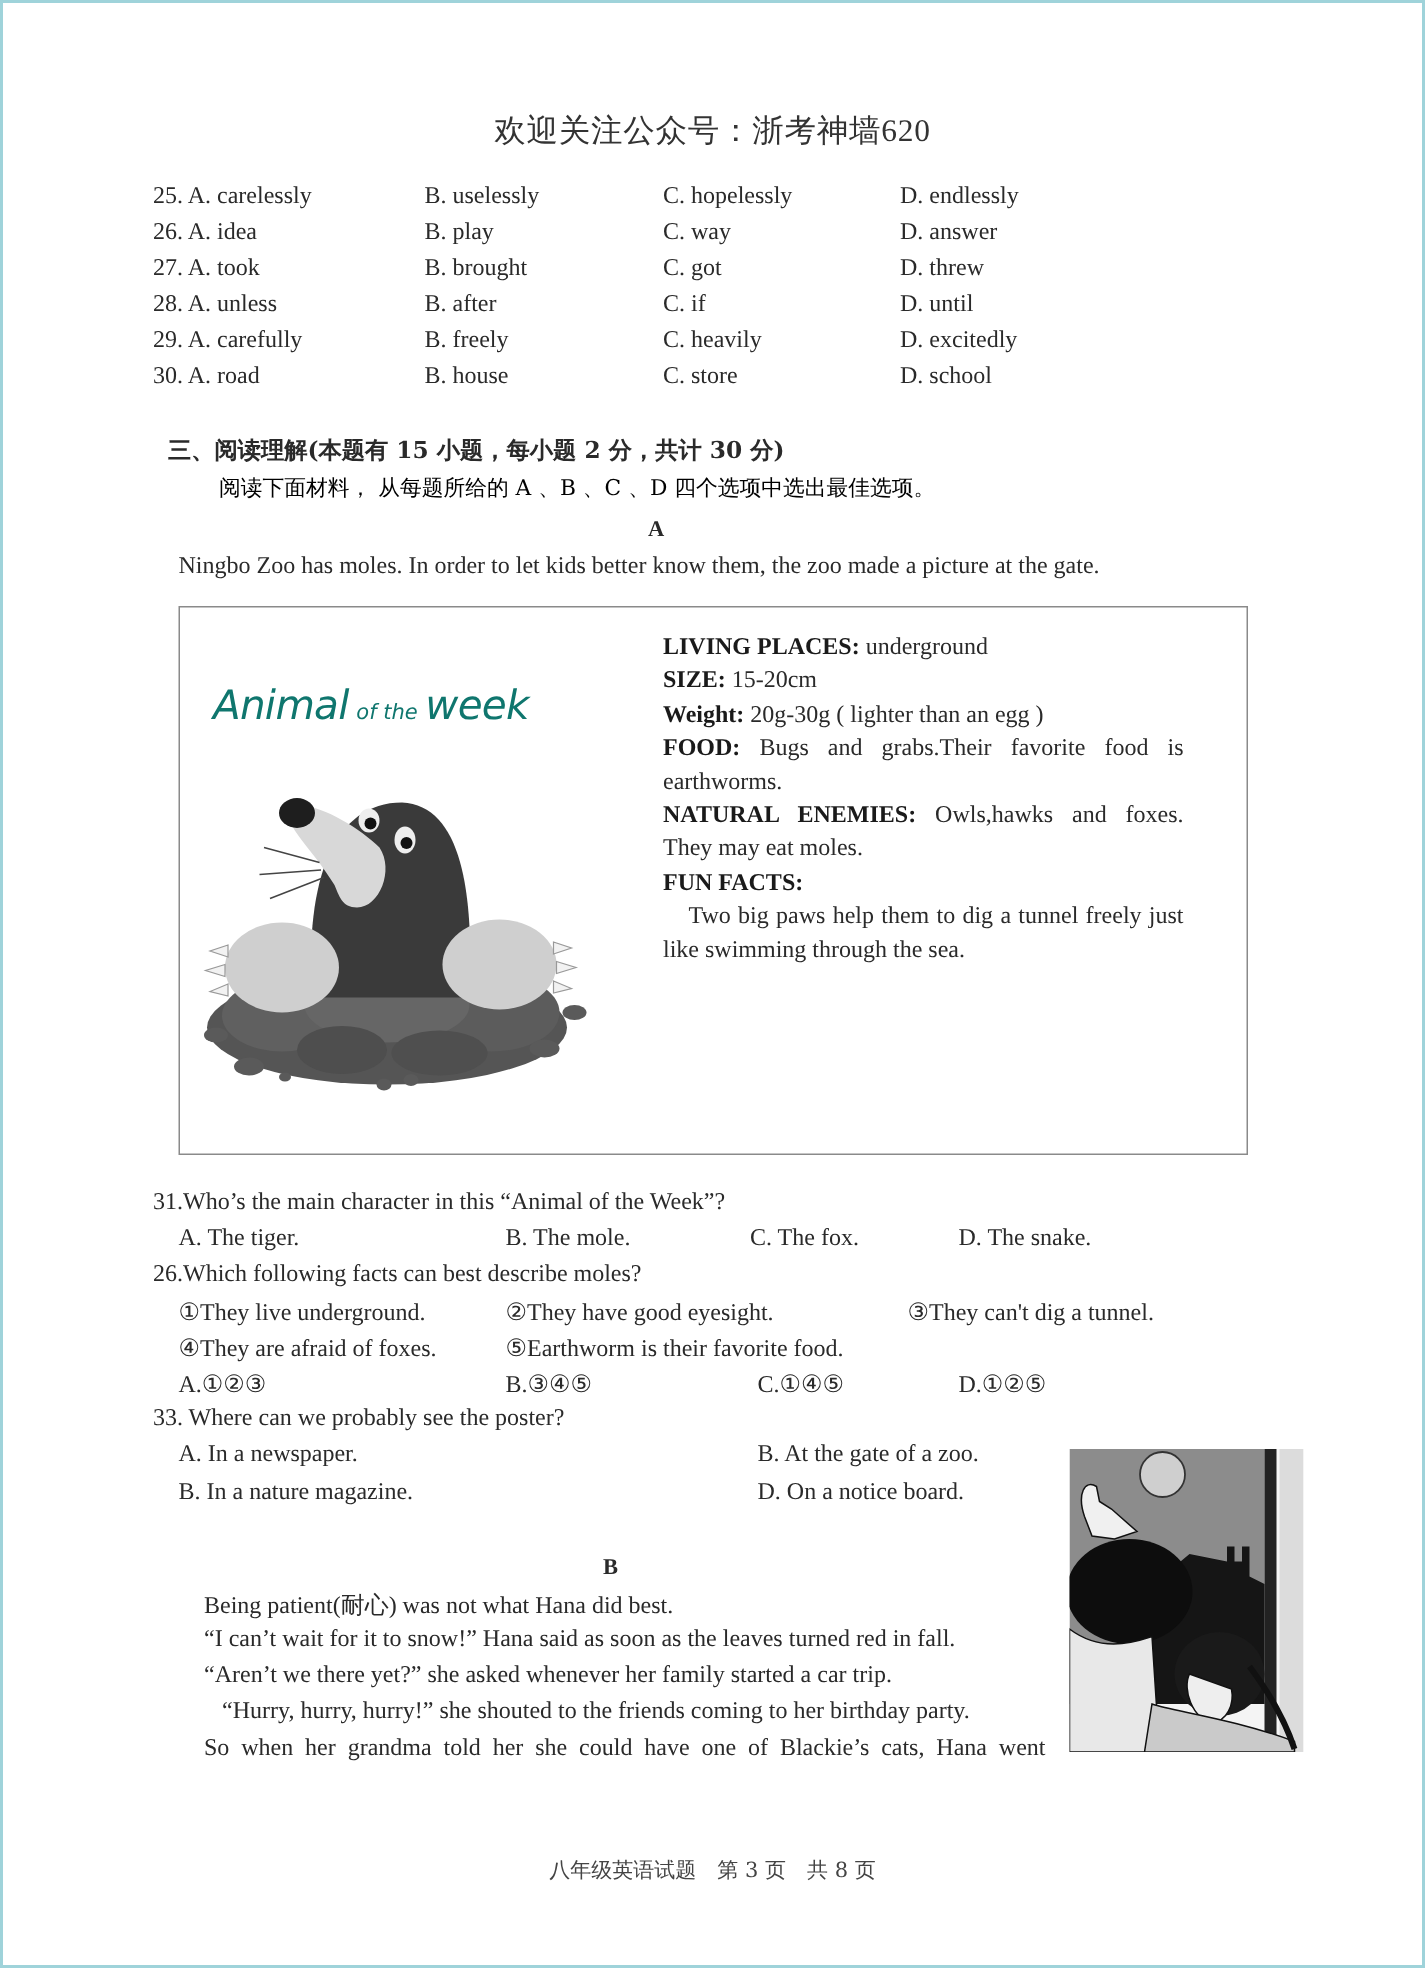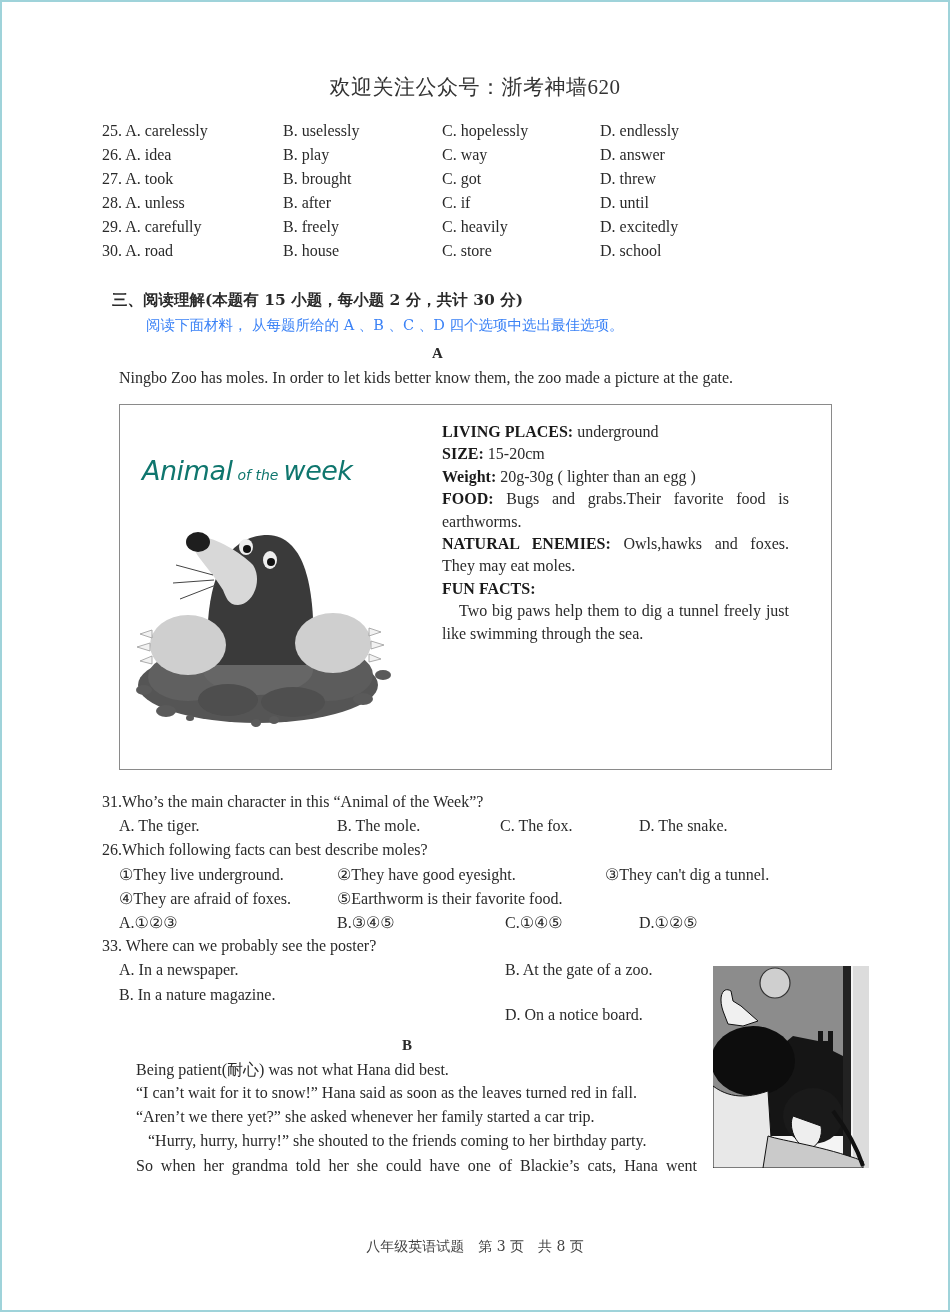--- a/index.html
+++ b/index.html
@@ -21,21 +21,21 @@
     left: 0; width: 950px; top: 73px; text-align: center;
     font-size: 21px; color: #333; letter-spacing: 0.5px;
   }
 
   
   .cloze-row { position: absolute; left: 102px; height: 24px; font-size: 16px; }
   .cloze-row span { position: absolute; top: 0; white-space: nowrap; font-family: Liberation Serif, serif; }
   .c0 { left: 0; } .c1 { left: 181px; } .c2 { left: 340px; } .c3 { left: 498px; }
 
   .section-head { left: 112px; top: 290px; font-size: 15.5px; font-weight: bold; font-family: "DejaVu Serif", serif; }
-  .section-sub { left: 146px; top: 316px; font-size: 14.5px; font-family: "DejaVu Serif", serif; color: #3b82f6; }
+  .section-sub { left: 146px; top: 316px; font-size: 14.5px; font-family: "DejaVu Serif", serif; color: #000000; }
   .part-label { font-weight: bold; font-size: 15px; }
   .intro { left: 119px; top: 369px; font-size: 16px; }
 
   .poster {
     position: absolute; left: 119px; top: 404px; width: 713px; height: 366px;
     border: 1.5px solid #8a8a8a;
   }
   .poster-title {
     position: absolute; left: 22px; top: 50px; font-family: "DejaVu Sans", sans-serif;
     color: #0f766e; white-space: nowrap;
@@ -190,21 +190,21 @@
 <div class="abs opt" style="left:337px; top:889px;">⑤Earthworm is their favorite food.</div>
 <div class="abs opt" style="left:119px; top:913px;">A.①②③</div>
 <div class="abs opt" style="left:337px; top:913px;">B.③④⑤</div>
 <div class="abs opt" style="left:505px; top:913px;">C.①④⑤</div>
 <div class="abs opt" style="left:639px; top:913px;">D.①②⑤</div>
 
 <div class="abs q-line" style="left:102px; top:937px;">33. Where can we probably see the poster?</div>
 <div class="abs opt" style="left:119px; top:961px;">A. In a newspaper.</div>
 <div class="abs opt" style="left:505px; top:961px;">B. At the gate of a zoo.</div>
 <div class="abs opt" style="left:119px; top:986px;">B. In a nature magazine.</div>
-<div class="abs opt" style="left:505px; top:986px;margin-top:20px;">D. On a notice board.</div>
+<div class="abs opt" style="left:505px; top:986px;">D. On a notice board.</div>
 
 <svg class="illustration" viewBox="0 0 156 202">
   <rect x="0" y="0" width="156" height="202" fill="#f4f4f4"></rect>
   <rect x="0" y="0" width="130" height="170" fill="#8c8c8c"></rect>
   <rect x="130" y="0" width="8" height="202" fill="#222"></rect>
   <rect x="140" y="0" width="16" height="202" fill="#dcdcdc"></rect>
   <circle cx="62" cy="17" r="15" fill="#cfcfcf" stroke="#333" stroke-width="1.2"></circle>
   <path d="M50 95 L 80 70 L 105 75 L 105 65 L 110 65 L 110 75 L 115 75 L 115 65 L 120 65 L 120 85 L 130 90 L 130 170 L 40 170 Z" fill="#151515"></path>
   <path d="M10 45 C 5 30, 10 20, 18 25 L 20 35 L 28 40 L 45 55 L 30 60 L 15 58 Z" fill="#f0f0f0" stroke="#111" stroke-width="1"></path>
   <ellipse cx="40" cy="95" rx="42" ry="35" fill="#0d0d0d"></ellipse>

